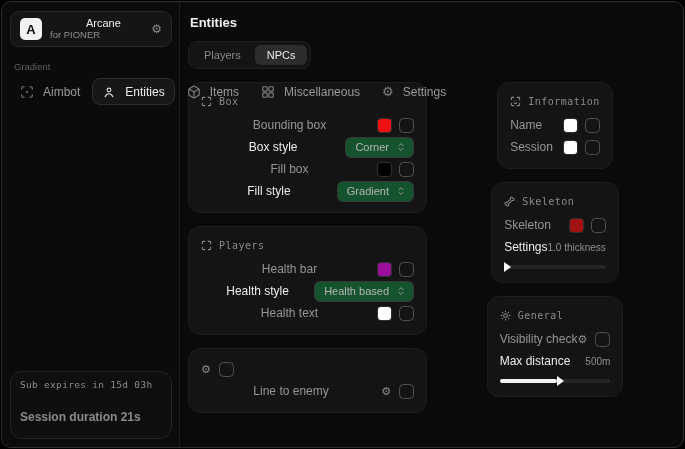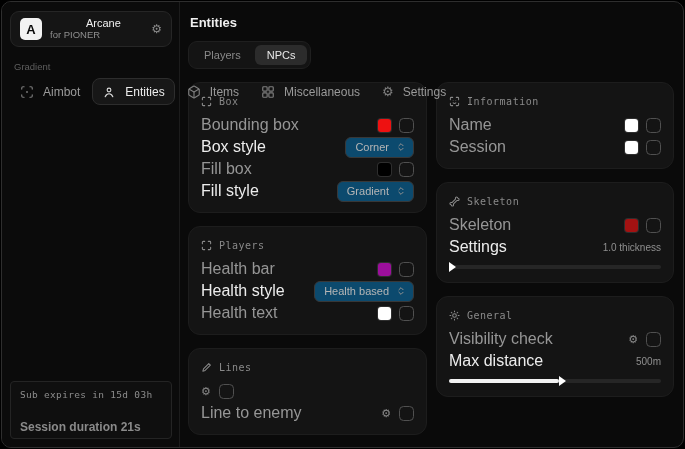--- a/index.html
+++ b/index.html
@@ -20,52 +20,52 @@
   .brand-sub { font-size:9.5px; color:#8f8f8f; }
   .gear-glyph { color:#8a8a8a; font-size:12px; line-height:1; cursor:pointer; }
   .category { font-size:9.5px; color:#5f5f5f; margin:14px 0 6px 4px; }
   .nav { display:flex; gap:2px; }
   .nav-item { height:27px; display:flex; align-items:center; gap:9px; padding:0 9px;
     border-radius:8px; color:#9a9a9a; font-size:12px; border:1px solid transparent; cursor:pointer; }
   .nav-item svg, .nav-item .gear-glyph { color:#7e7e7e; }
   .nav-item.active { background:#171717; border-color:#2d2d2d; color:#ececec; }
   .nav-item.active svg { color:#d8d8d8; }
   .side-footer { margin-top:auto; border:1px solid #242424; background:#0f0f0f;
-    border-radius:4px; padding:7px 9px 4px; }
+    border-radius:12px; padding:7px 9px 14px; }
   .mono { font-family:"DejaVu Sans Mono", monospace; }
   .foot-1 { font-size:9.5px; color:#8c8c8c; letter-spacing:0.3px; }
   .foot-2 { font-size:12px; color:#8a8a8a; font-weight:600; margin-top:20px; }
 
   
   .main { flex:1; padding:13px 13px 0 8px; display:flex; flex-direction:column; }
   .page-title { font-size:13px; font-weight:bold; color:#f0f0f0; margin-left:2px; }
   .tabs { margin-top:11px; display:inline-flex; align-self:flex-start; background:#141414;
     border:1px solid #1f1f1f; border-radius:9px; padding:3px; gap:2px; }
   .tab { font-size:11px; color:#8a8a8a; padding:4px 12px; border-radius:7px; cursor:pointer; }
   .tab.active { background:#2c2c2c; color:#e8e8e8;border-radius:6px; }
 
   .columns { display:flex; gap:9px; margin-top:13px; align-items:flex-start; }
   .col { display:flex; flex-direction:column; gap:13px; }
-  .col.left { width:239px; }
-  .col.right { width:238px; }
+  .col.left { width:239px;text-align:center; }
+  .col.right { width:238px;align-items:center; }
 
   .card { background:#141414; border:1px solid #1d1d1d; border-radius:12px; padding:9px 12px 10px; }
   .card-head { display:flex; align-items:center; gap:7px; height:18px; margin-bottom:4px; }
   .card-head svg { color:#8a8a8a; }
   .card-title { font-family:"DejaVu Sans Mono", monospace; font-size:10px; color:#8a8a8a;
     letter-spacing:0.5px; }
   .row { height:22px; display:flex; align-items:center; }
-  .row-label { flex:1; font-size:16px; color:#969696; }
+  .row-label { flex:1; font-size:12px; color:#969696; }
   .row-label.strong { color:#ececec; font-weight:400; }
   .row-value { font-size:10px; color:#8f8f8f; }
   .controls { display:flex; align-items:center; gap:8px; }
   .swatch { width:13px; height:13px; border-radius:3px; box-shadow:0 0 0 1px #2e2e2e; cursor:pointer; }
   .checkbox { width:15px; height:15px; border:1.5px solid #505050; border-radius:4.5px;
     background:transparent; cursor:pointer; }
-  .dropdown { height:21px; display:flex; align-items:center; gap:7px; background:#0c4a6e;
+  .dropdown { height:21px; display:flex; align-items:center; gap:7px; background:#14532d;
     border:1px solid #383838; border-radius:6px; padding:0 7px 0 9px; cursor:pointer; }
   .dropdown-label { font-size:11px; color:#b5b5b5; }
   .dropdown svg { color:#909090; }
   .row-gear { font-size:11px; color:#8a8a8a; line-height:1; cursor:pointer; }
 
   .slider { position:relative; height:11px; margin-top:3px; cursor:pointer; }
   .slider .track { position:absolute; top:3.5px; left:0; right:0; height:4px;
     background:#262626; border-radius:2px; }
   .slider .fill { position:absolute; top:3.5px; left:0; height:4px; background:#f2f2f2;
     border-radius:2px; }
@@ -212,26 +212,20 @@
           <div class="row">
             <span class="row-label">Health text</span>
             <span class="controls">
               <span class="swatch" style="background: rgb(255, 255, 255);"></span>
               <span class="checkbox"></span>
             </span>
           </div>
         </section>
 
         <section class="card">
-          <div class="card-head">
-            <svg width="11" height="11" viewBox="0 0 24 24" fill="none" stroke="currentColor" stroke-width="2.2" stroke-linecap="round" stroke-linejoin="round">
-                <path d="M4 20l1.5-5L17 3.5 20.5 7 9 18.5 4 20z"></path>
-              </svg>
-            <span class="card-title">Lines</span>
-          </div>
           <div class="row">
             <span class="controls">
               <span class="row-gear">⚙</span>
               <span class="checkbox"></span>
             </span>
           </div>
           <div class="row">
             <span class="row-label">Line to enemy</span>
             <span class="controls">
               <span class="row-gear">⚙</span>

